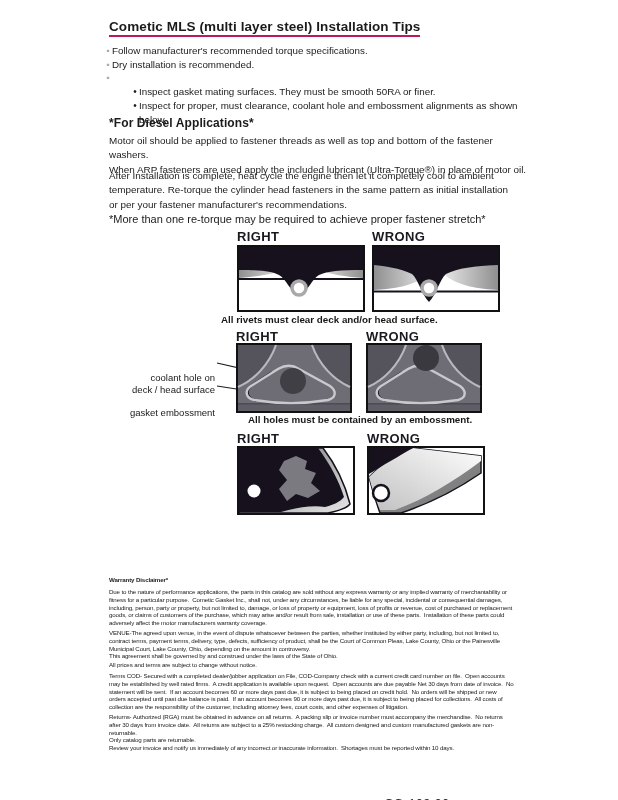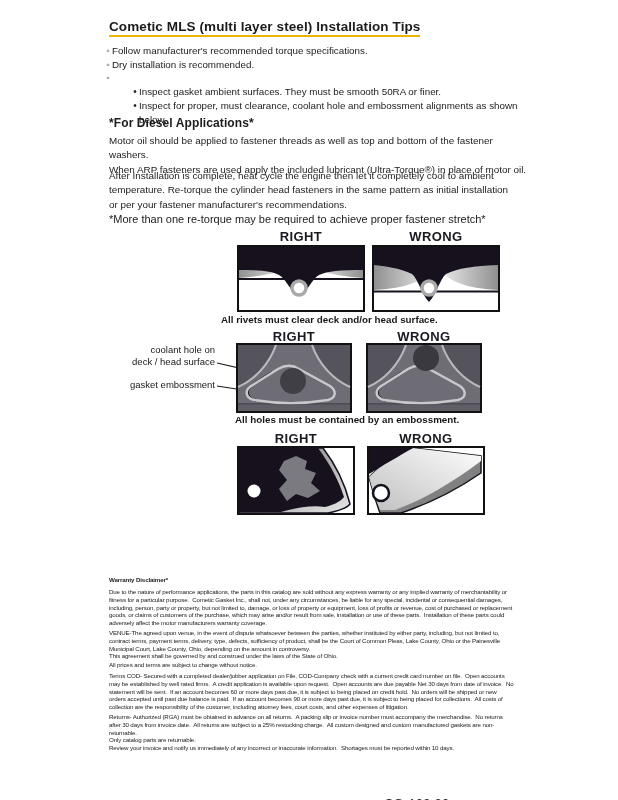--- a/index.html
+++ b/index.html
@@ -5,41 +5,41 @@
   html,body{margin:0;padding:0;background:#e8e8e8;}
   #page{
     position:relative;width:618px;height:800px;background:#ffffff;
     font-family:"Liberation Sans","DejaVu Sans",sans-serif;color:#1b1b1b;
     overflow:hidden;margin:0 auto;
   }
   .abs{position:absolute;}
   .pre{white-space:pre-wrap;}
   #title{
     left:109px;top:19px;font-size:13.5px;font-weight:bold;
-    border-bottom:2px solid #eab308;padding-bottom:1px;letter-spacing:.1px;
+    border-bottom:2px solid #be185d;padding-bottom:1px;letter-spacing:.1px;
   }
   #bullets{left:104px;top:44px;width:440px;font-size:9.8px;}
   .b-row{display:flex;line-height:13.7px;}
   .b-marker{width:8px;flex:0 0 8px;text-align:center;}
   .b-sub{margin-left:27px;}
   .b-marker.dot{font-size:10px;}
   #diesel-h{left:109px;top:116px;font-size:12px;font-weight:bold;letter-spacing:.1px;}
   #diesel-p1{left:109px;top:134px;width:420px;font-size:9.9px;line-height:14.4px;}
   #diesel-p2{left:109px;top:169px;width:420px;font-size:9.9px;line-height:14.4px;}
   #retorque-note{left:109px;top:213px;width:420px;font-size:11px;}
   .fig-label{
-    font-size:13px;font-weight:bold;letter-spacing:.4px;text-align:center;
+    font-size:13px;font-weight:bold;letter-spacing:.4px;
     width:128px;color:#191920;
   }
   .fig-label.w116{width:116px;}
   .fig-label.w118{width:118px;}
   .caption{font-size:9.8px;font-weight:bold;line-height:11.5px;color:#181818;}
   .panel svg{display:block;}
   .callout{
-    font-size:9.5px;line-height:11.5px;text-align:right;width:120px;color:#181818;
+    font-size:9.5px;line-height:11.5px;text-align:right;width:120px;color:#181818;margin-top:28px;
   }
   .fineprint{font-size:6.2px;line-height:7.8px;letter-spacing:-0.15px;width:405px;color:#222;}
   .fineprint.bold{font-weight:bold;}
   #footer-code{left:384px;top:796px;font-size:13px;color:#2c2c2c;letter-spacing:.2px;}
 </style>
 </head>
 <body>
 
 <div id="page">
 
@@ -52,21 +52,21 @@
     </div>
     <div class="b-row">
       <span class="b-marker">◦</span>
       <span>Dry installation is recommended.</span>
     </div>
     <div class="b-row">
       <span class="b-marker">◦</span>
     </div>
     <div class="b-row b-sub">
       <span class="b-marker dot">•</span>
-      <span>Inspect gasket ambient surfaces.  They must be smooth 50RA or finer.</span>
+      <span>Inspect gasket mating surfaces.  They must be smooth 50RA or finer.</span>
     </div>
     <div class="b-row b-sub">
       <span class="b-marker dot">•</span>
       <span>Inspect for proper, must clearance, coolant hole and embossment alignments as shown below.</span>
     </div>
   </div>
 
   <div id="diesel-h" class="abs">*For Diesel Applications*</div>
   <div id="diesel-p2" class="abs pre">After Installation is complete, heat cycle the engine then let it completely cool to ambient
 temperature. Re-torque the cylinder head fasteners in the same pattern as initial installation
@@ -147,21 +147,21 @@
       <path d="M2,2 H40 C33,22 18,37 2,44 Z" fill="#55545c"></path>
       <path d="M40,2 C33,22 18,37 2,44" stroke="#b9b8be" stroke-width="2.2" fill="none"></path>
       <path d="M114,2 H76 C83,22 98,37 114,44 Z" fill="#55545c"></path>
       <path d="M76,2 C83,22 98,37 114,44" stroke="#b9b8be" stroke-width="2.2" fill="none"></path>
       <path d="M20,58 C11,55 9,48 16,42 L36,29" stroke="#17111d" stroke-width="2" fill="none"></path>
       <path d="M18,57 C10,55 8,48 15,43 L42,26 C49,22 57,22 63,26 L94,43 C101,48 100,55 92,57 C68,61 42,61 18,57 Z" fill="none" stroke="#c9c8cd" stroke-width="2.4"></path>
       <circle cx="60" cy="15" r="13" fill="#3a3940"></circle>
     </svg>
   </div>
 
-  <div class="abs caption" style="left:235px;top:414px;">All holes must be contained by an embossment.</div>
+  <div class="abs caption" style="left:248px;top:414px;">All holes must be contained by an embossment.</div>
 
   <div class="abs fig-label w118" style="left:237px;top:431px;">RIGHT</div>
   <div class="abs fig-label w118" style="left:367px;top:431px;">WRONG</div>
 
   <div class="abs panel" style="left:237px;top:446px;">
     <svg width="118" height="69" viewBox="0 0 118 69">
       <defs>
         <linearGradient id="f3g" x1="0" y1="0" x2="1" y2="1">
           <stop offset="0" stop-color="#6f6f6f"></stop>
             <stop offset="1" stop-color="#e8e8e8"></stop>

